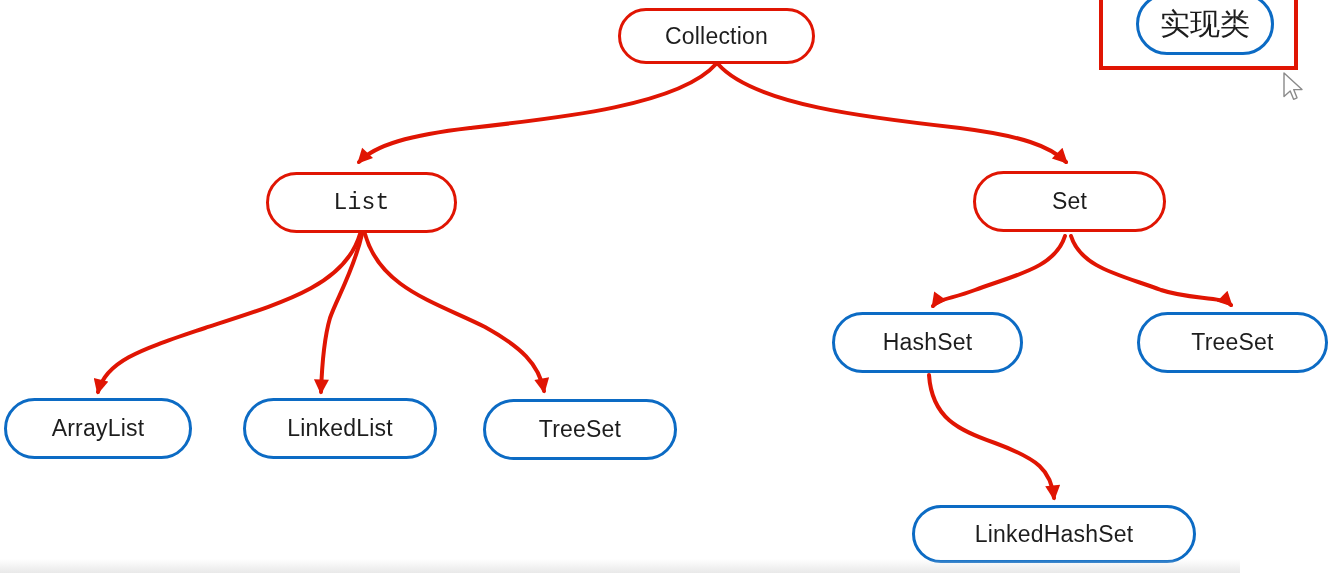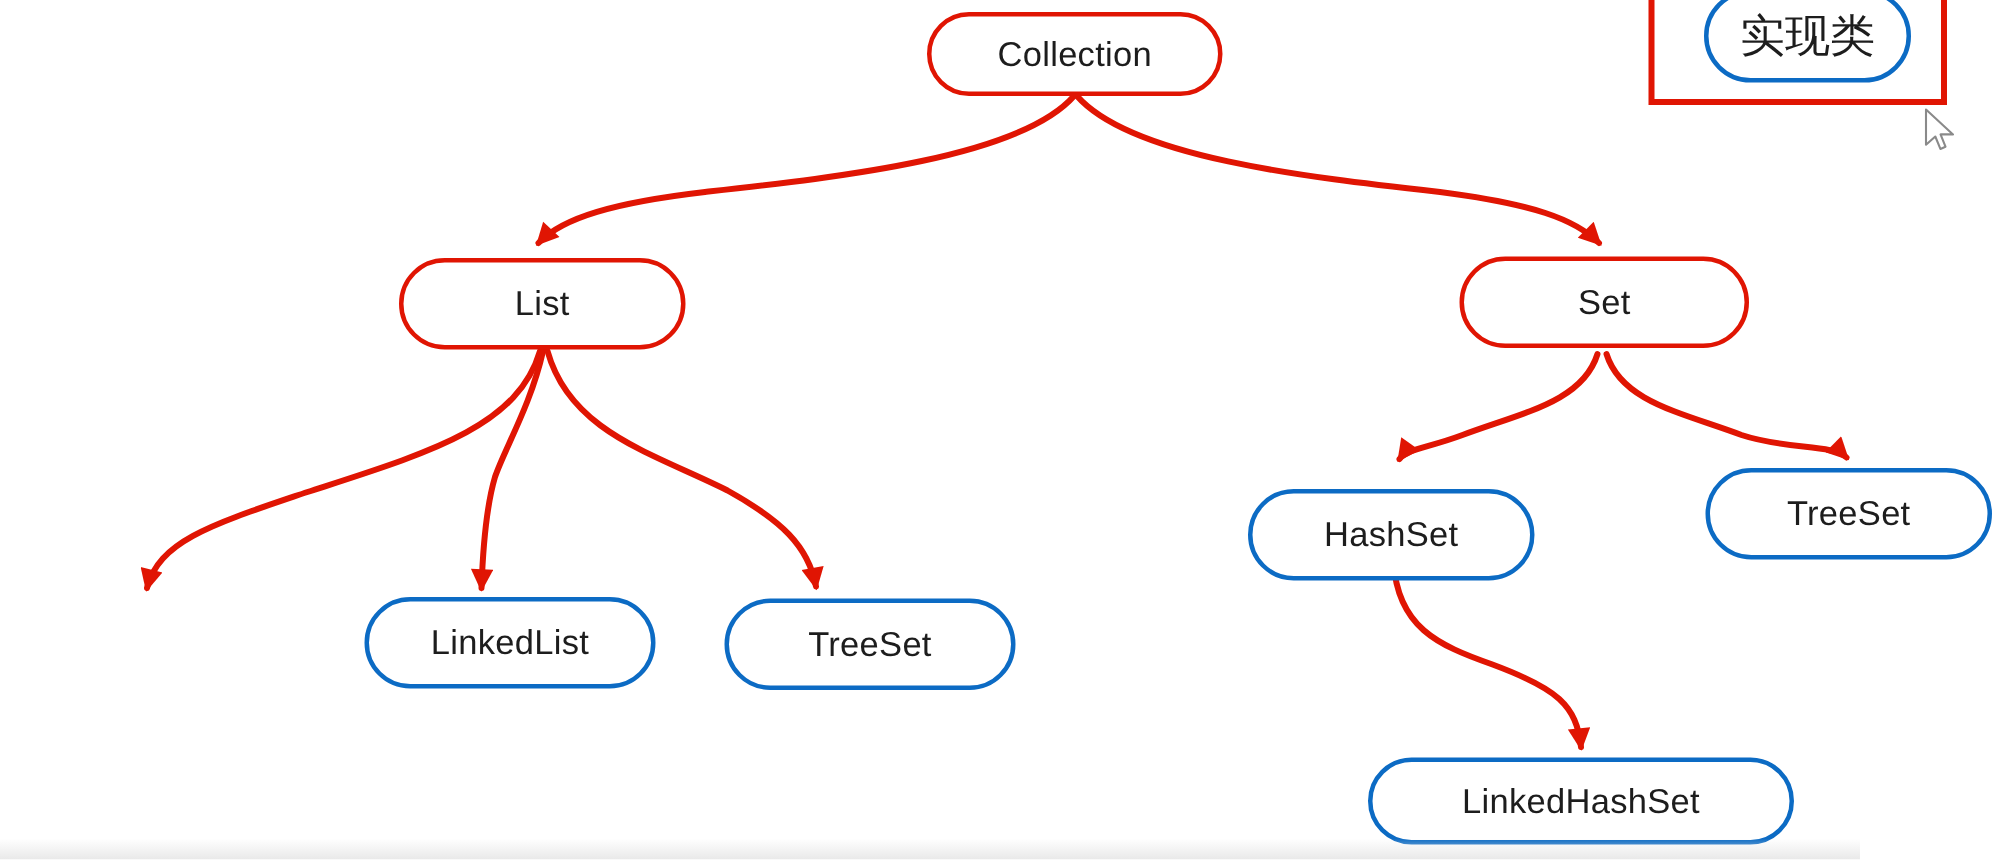--- a/index.html
+++ b/index.html
@@ -25,26 +25,26 @@
     color: #1d1d1d;
     font-size: 23px;
     letter-spacing: 0.2px;
     white-space: nowrap;
     z-index: 2;
   }
   .node.iface { border: 3px solid var(--red, #e01503); }
   .node.impl  { border: 3px solid var(--blue, #0c6bc4); }
 
   .node-collection    { left: 618px; top: 8px;   width: 197px; height: 56px; }
-  .node-list          { left: 266px; top: 172px; width: 191px; height: 61px; }
+  .node-list          { left: 266px; top: 172px; width: 191px; height: 61px; font-family: Liberation Mono, monospace; }
   .node-set           { left: 973px; top: 171px; width: 193px; height: 61px; text-align: right; }
   .node-arraylist     { left: 4px;   top: 398px; width: 188px; height: 61px; }
   .node-linkedlist    { left: 243px; top: 398px; width: 194px; height: 61px; }
   .node-vector        { left: 483px; top: 399px; width: 194px; height: 61px; }
-  .node-hashset       { left: 832px; top: 326px; width: 191px; height: 61px; }
+  .node-hashset       { left: 832px; top: 312px; width: 191px; height: 61px; }
   .node-treeset       { left: 1137px;top: 312px; width: 191px; height: 61px; }
   .node-linkedhashset { left: 912px; top: 505px; width: 284px; height: 58px; align-items: center; }
 
   .legend-rect {
     position: absolute;
     left: 1099px; top: -30px;
     width: 199px; height: 100px;
     box-sizing: border-box;
     border: 4px solid var(--red, #e01503);
     background: #ffffff;
@@ -109,20 +109,23 @@
 
   <div class="node iface node-collection">
     <span>Collection</span>
   </div>
   <div class="node iface node-list">
     <span>List</span>
   </div>
   <div class="node iface node-set">
     <span>Set</span>
   </div>
+  <div class="node impl node-arraylist">
+    <span>ArrayList</span>
+  </div>
   <div class="node impl node-linkedlist">
     <span>LinkedList</span>
   </div>
   <div class="node impl node-vector">
     <span>TreeSet</span>
   </div>
   <div class="node impl node-hashset">
     <span>HashSet</span>
   </div>
   <div class="node impl node-treeset">

